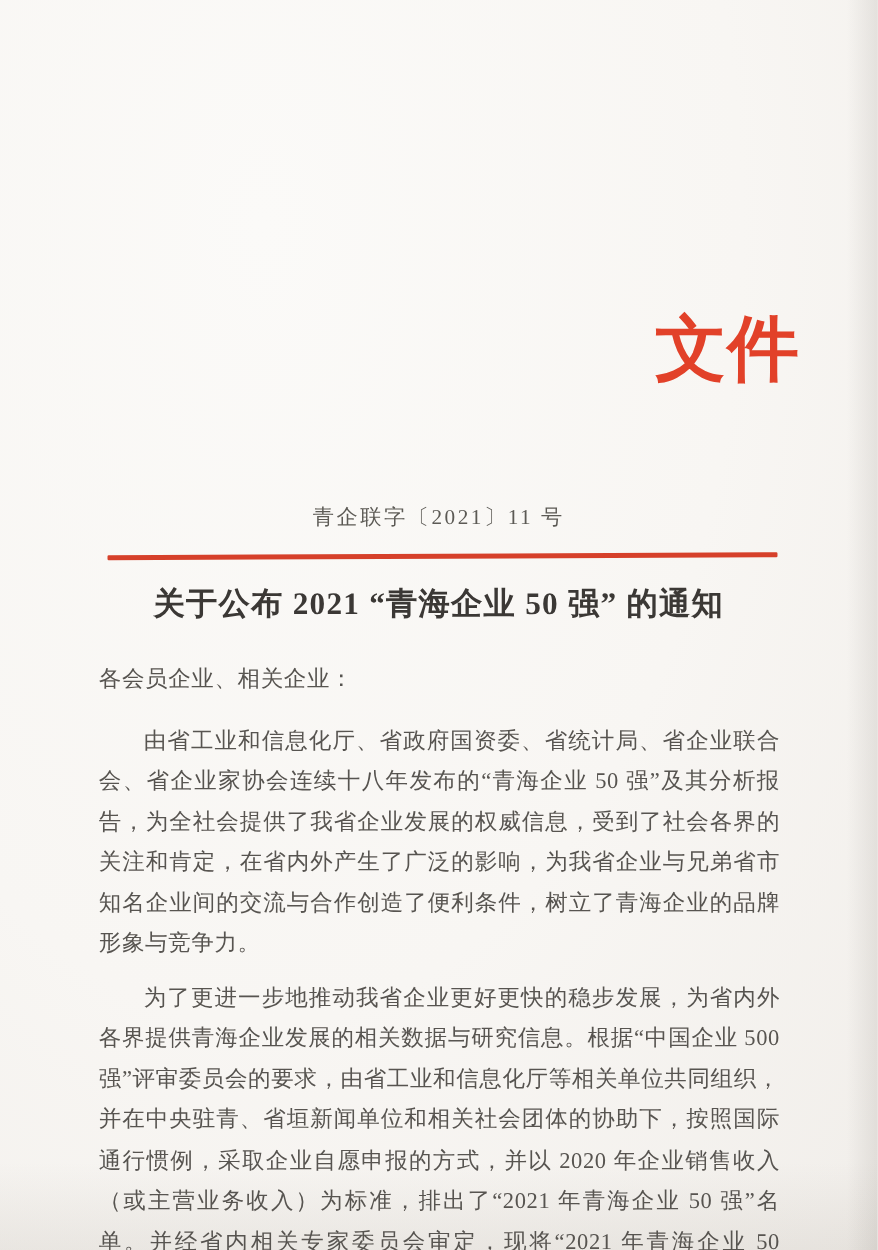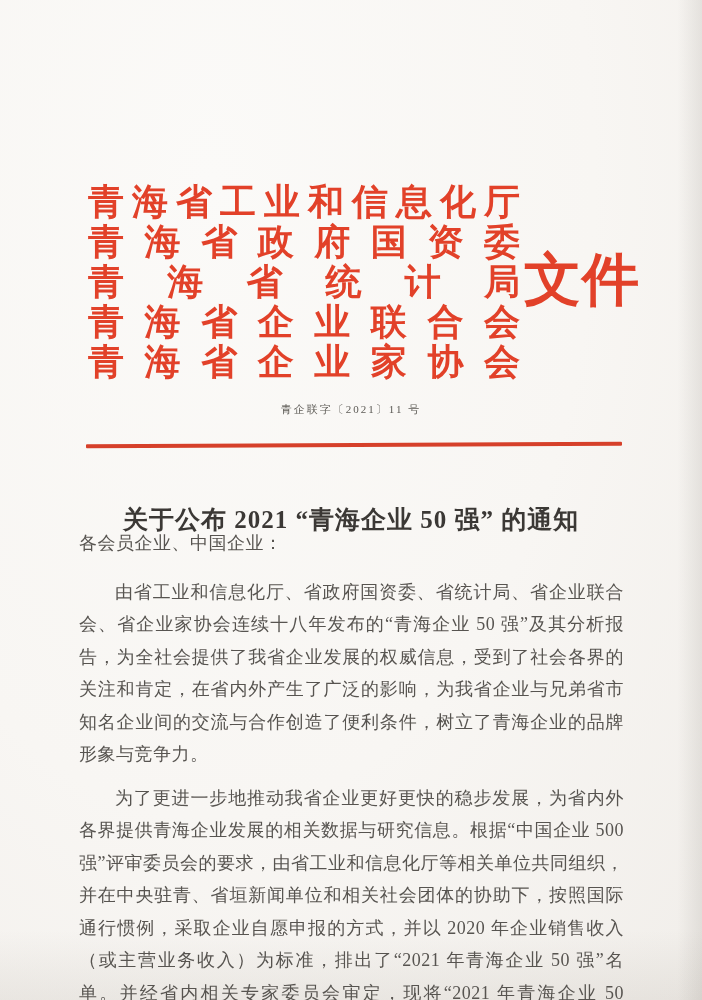--- a/index.html
+++ b/index.html
@@ -47,21 +47,21 @@
     white-space: nowrap;
     margin-left: 10px;
   }
   
   .doc-number {
     position: absolute;
     top: 402px;
     left: 0;
     width: 100%;
     text-align: center;
-    font-size: 11px;
+    font-size: 17px;
     letter-spacing: 2px;
     color: #5c5a55;
   }
   
   .red-rule {
     position: absolute;
     left: 86px;
     top: 443px;
     width: 536px;
     height: 4px;
@@ -73,21 +73,20 @@
   .title {
     position: absolute;
     top: 466px;
     left: 0;
     width: 100%;
     text-align: center;
     font-size: 25px;
     font-weight: bold;
     letter-spacing: 1px;
     color: #3b3835;
-    margin-top: 37px;
   }
   
   .body-text {
     position: absolute;
     left: 79px;
     top: 527px;
     width: 545px;
     font-size: 18px;
     line-height: 32.5px;
     color: #575450;
@@ -97,35 +96,28 @@
   .salutation { text-indent: 0; }
   .para { text-indent: 2em; }
   .para-1 { margin-top: 16px; }
   .para-2 { margin-top: 11px; }
 </style>
 </head>
 <body>
 
 <div class="page">
 
-  <div class="letterhead">
-    <div class="org-line">青海省工业和信息化厅</div>
-    <div class="org-line">青海省政府国资委</div>
-    <div class="org-line">青海省统计局</div>
-    <div class="org-line">青海省企业联合会</div>
-    <div class="org-line">青海省企业家协会</div>
-  </div>
 
   <div class="doc-type">文件</div>
 
   <div class="doc-number">青企联字〔2021〕11 号</div>
 
   <div class="red-rule"></div>
 
   <div class="title">关于公布 2021 “青海企业 50 强” 的通知</div>
 
   <div class="body-text">
-    <p class="salutation">各会员企业、中国企业：</p>
+    <p class="salutation">各会员企业、相关企业：</p>
     <p class="para para-1">由省工业和信息化厅、省政府国资委、省统计局、省企业联合会、省企业家协会连续十八年发布的“青海企业 50 强”及其分析报告，为全社会提供了我省企业发展的权威信息，受到了社会各界的关注和肯定，在省内外产生了广泛的影响，为我省企业与兄弟省市知名企业间的交流与合作创造了便利条件，树立了青海企业的品牌形象与竞争力。</p>
     <p class="para para-2">为了更进一步地推动我省企业更好更快的稳步发展，为省内外各界提供青海企业发展的相关数据与研究信息。根据“中国企业 500 强”评审委员会的要求，由省工业和信息化厅等相关单位共同组织，并在中央驻青、省垣新闻单位和相关社会团体的协助下，按照国际通行惯例，采取企业自愿申报的方式，并以 2020 年企业销售收入（或主营业务收入）为标准，排出了“2021 年青海企业 50 强”名单。并经省内相关专家委员会审定，现将“2021 年青海企业 50 强”名单予以</p>
   </div>
 
 </div>
 
 </body></html>

